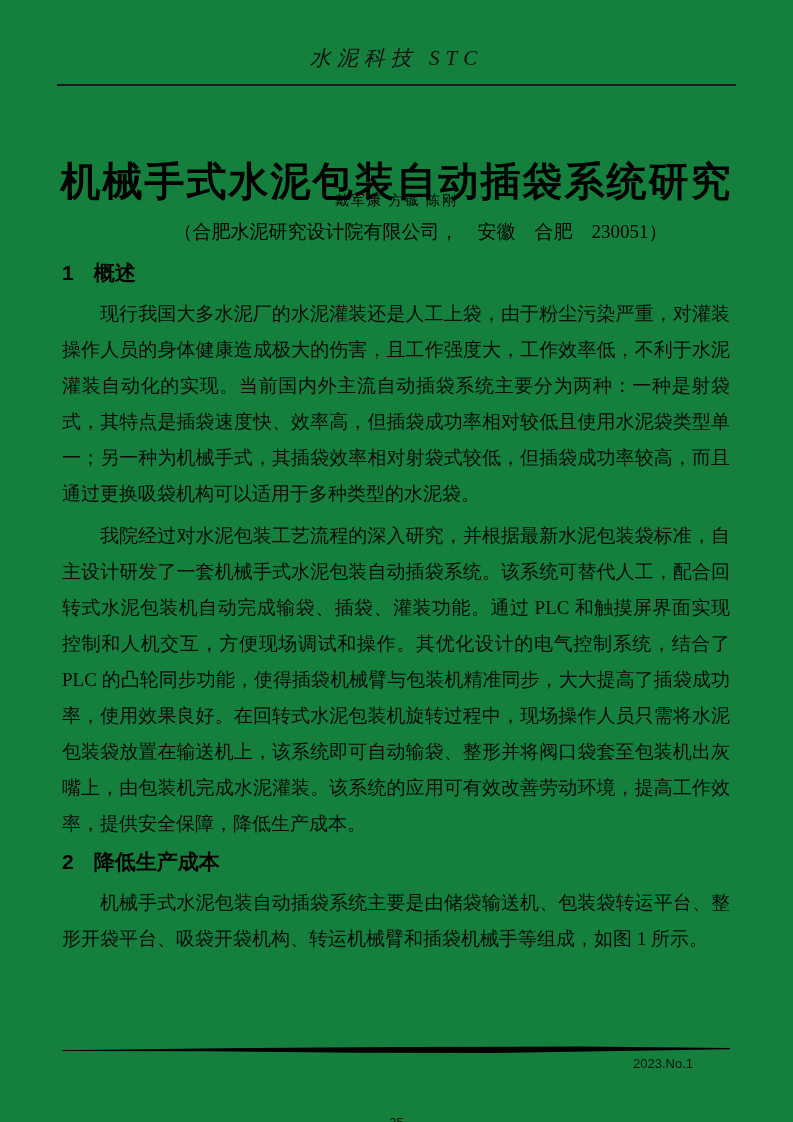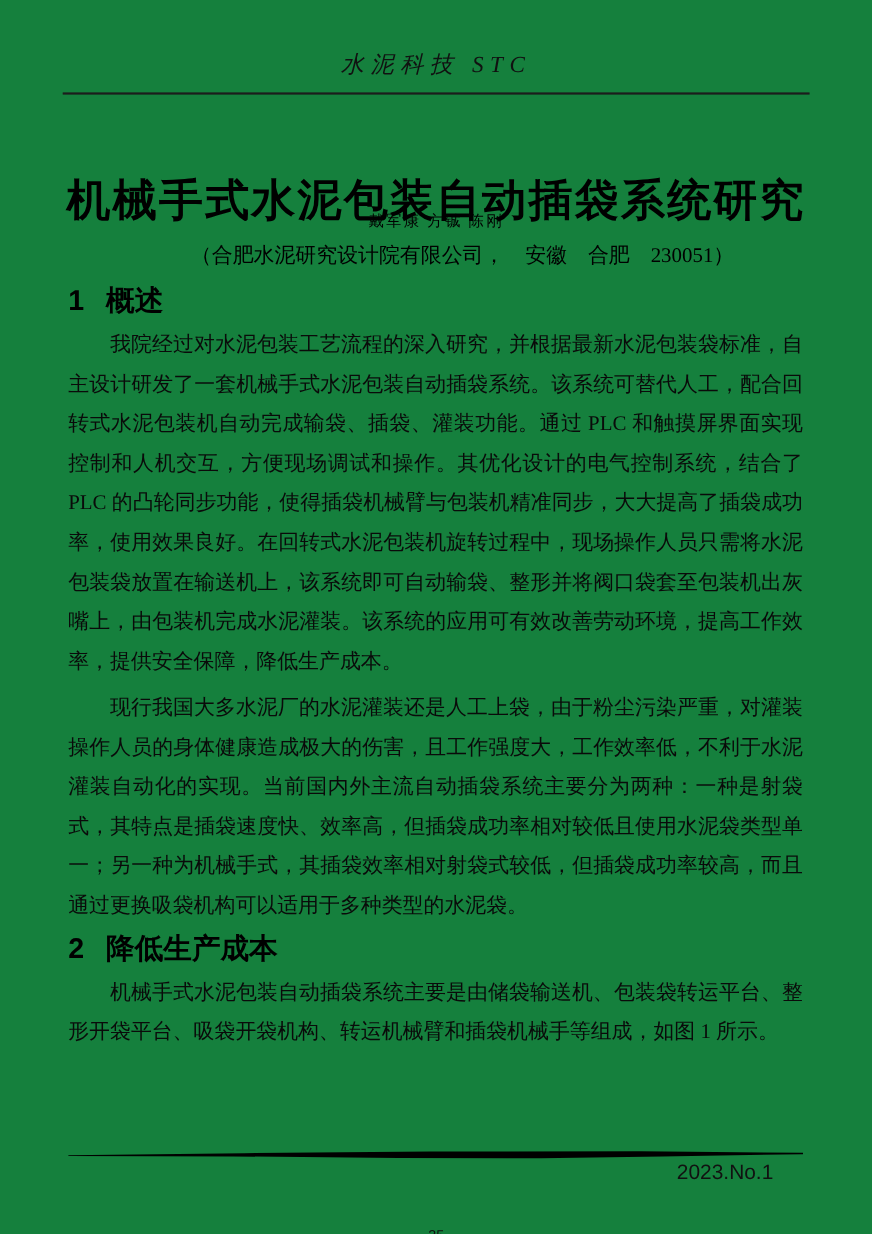--- a/index.html
+++ b/index.html
@@ -53,21 +53,21 @@
     margin-left: 48px;
   }
   .content {
     position: absolute;
     top: 259px; left: 62px;
     width: 668px;
   }
   .section-heading {
     font-family: "Liberation Sans", sans-serif;
     font-weight: 700;
-    font-size: 26px;
+    font-size: 21px;
     line-height: 28px;
     margin: 0 0 9px 0;
     color: #000;
   }
   .section-heading .sec-num { margin-right: 20px; }
   .section-heading.second { margin-top: 5px; }
   .content p {
     font-size: 19px;
     line-height: 36px;
     text-align: justify;
@@ -84,23 +84,23 @@
   .page-number {
     position: absolute;
     top: 1115px; left: 0; right: 0;
     text-align: center;
     font-family: "Liberation Sans", sans-serif;
     font-size: 13px;
     color: #111;
   }
   .issue {
     position: absolute;
-    top: 1056px; right: 90px;
+    top: 1056px; right: 100px;
     font-family: "Liberation Sans", sans-serif;
-    font-size: 19px;
+    font-size: 13px;
     color: #111;
   }
 </style>
 </head>
 <body>
 
 <div class="page">
 
   <div class="masthead">水泥科技 STC</div>
 
@@ -111,23 +111,23 @@
   <div class="authors">戴军康 方铖 陈刚</div>
 
   <div class="affiliation">（合肥水泥研究设计院有限公司，　安徽　合肥　230051）</div>
 
   <div class="content">
 
     <h2 class="section-heading">
       <span class="sec-num">1</span><span>概述</span>
     </h2>
 
+    <p>现行我国大多水泥厂的水泥灌装还是人工上袋，由于粉尘污染严重，对灌装操作人员的身体健康造成极大的伤害，且工作强度大，工作效率低，不利于水泥灌装自动化的实现。当前国内外主流自动插袋系统主要分为两种：一种是射袋式，其特点是插袋速度快、效率高，但插袋成功率相对较低且使用水泥袋类型单一；另一种为机械手式，其插袋效率相对射袋式较低，但插袋成功率较高，而且通过更换吸袋机构可以适用于多种类型的水泥袋。</p>
+
     <p>我院经过对水泥包装工艺流程的深入研究，并根据最新水泥包装袋标准，自主设计研发了一套机械手式水泥包装自动插袋系统。该系统可替代人工，配合回转式水泥包装机自动完成输袋、插袋、灌装功能。通过 PLC 和触摸屏界面实现控制和人机交互，方便现场调试和操作。其优化设计的电气控制系统，结合了 PLC 的凸轮同步功能，使得插袋机械臂与包装机精准同步，大大提高了插袋成功率，使用效果良好。在回转式水泥包装机旋转过程中，现场操作人员只需将水泥包装袋放置在输送机上，该系统即可自动输袋、整形并将阀口袋套至包装机出灰嘴上，由包装机完成水泥灌装。该系统的应用可有效改善劳动环境，提高工作效率，提供安全保障，降低生产成本。</p>
-
-    <p>现行我国大多水泥厂的水泥灌装还是人工上袋，由于粉尘污染严重，对灌装操作人员的身体健康造成极大的伤害，且工作强度大，工作效率低，不利于水泥灌装自动化的实现。当前国内外主流自动插袋系统主要分为两种：一种是射袋式，其特点是插袋速度快、效率高，但插袋成功率相对较低且使用水泥袋类型单一；另一种为机械手式，其插袋效率相对射袋式较低，但插袋成功率较高，而且通过更换吸袋机构可以适用于多种类型的水泥袋。</p>
 
     <h2 class="section-heading second">
       <span class="sec-num">2</span><span>降低生产成本</span>
     </h2>
 
     <p>机械手式水泥包装自动插袋系统主要是由储袋输送机、包装袋转运平台、整形开袋平台、吸袋开袋机构、转运机械臂和插袋机械手等组成，如图 1 所示。</p>
 
   </div>
 
   <div class="footer-rule">

